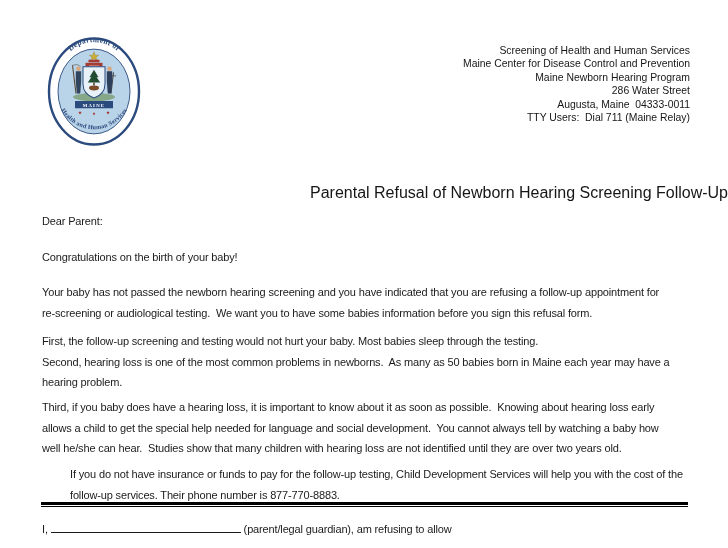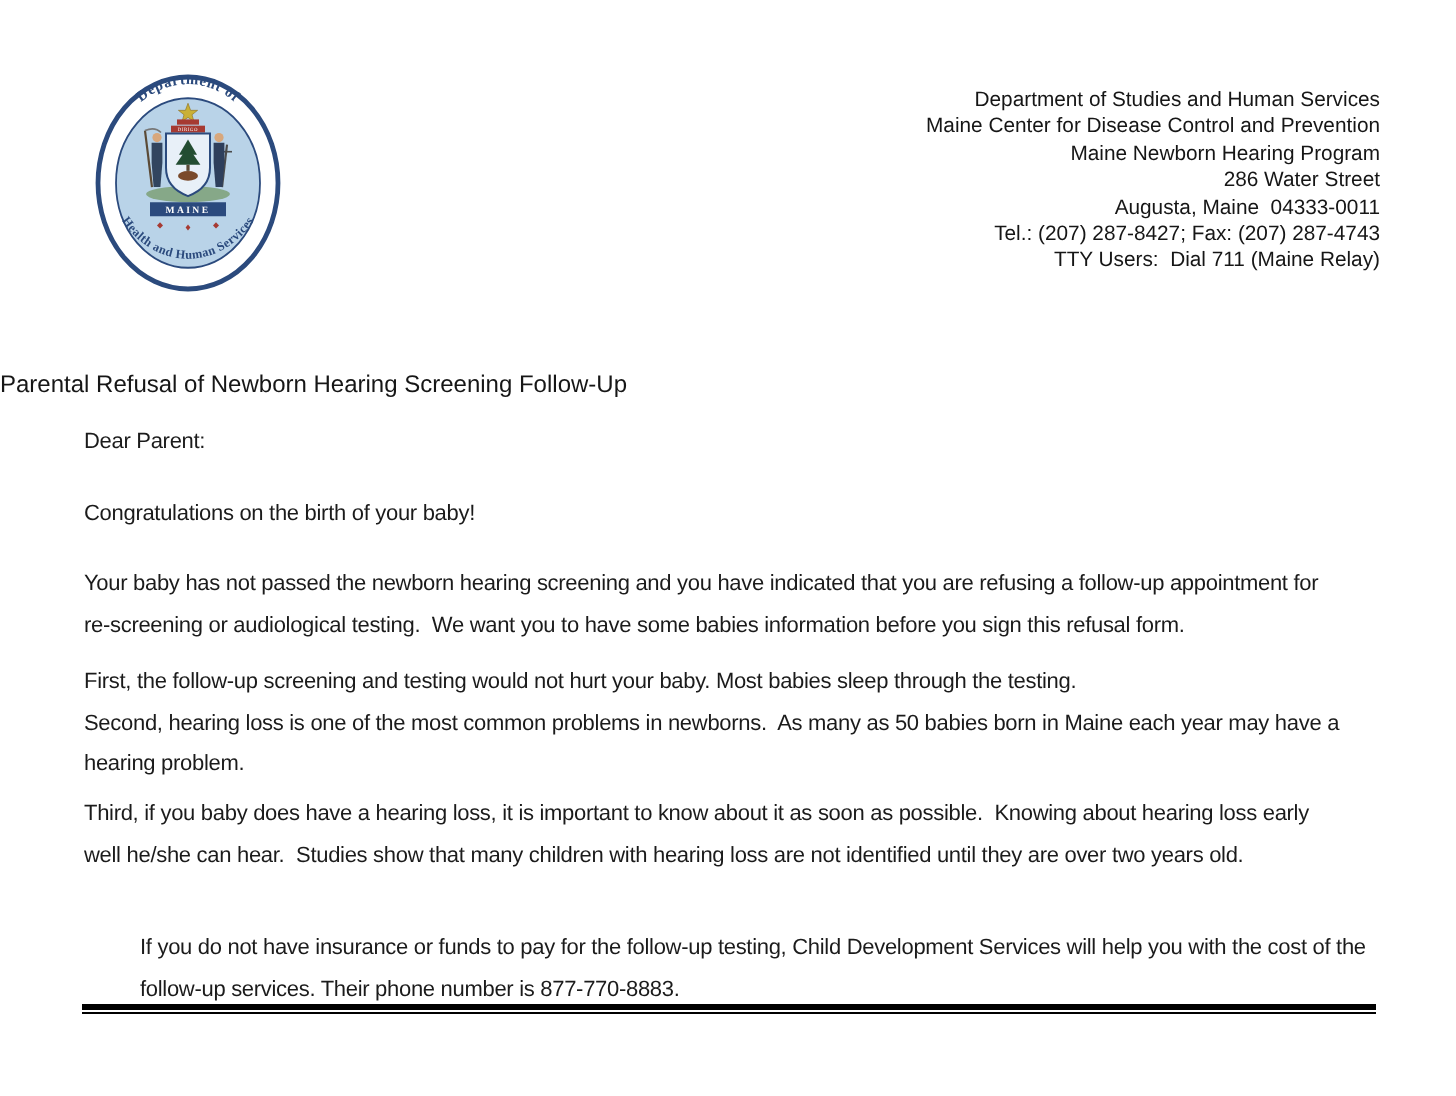--- a/index.html
+++ b/index.html
@@ -21,22 +21,22 @@
     position: absolute; top: 44px; right: 38px;
     text-align: right;
     font-size: 10.4px; line-height: 13.4px;
     color: #161616;
   }
   .hdr-line { white-space: pre; }
 
   
   .doc-title {
     position: absolute; top: 185px; left: 0; right: 0;
-    text-align: left;
-    font-size: 12px; line-height: 15px;
+    text-align: right;
+    font-size: 16px; line-height: 15px;
     color: #161616;
     white-space: pre;
   }
 
   
   .para {
     position: absolute; left: 42px; width: 660px;
     font-size: 11px; line-height: 20.5px;
     letter-spacing: -0.15px;
   }
@@ -126,26 +126,25 @@
         <path d="M 28,63.5 h 38 v 7 h -38 Z" fill="#2b4a7d"></path>
         <text x="47" y="69.1" text-anchor="middle" font-family="Liberation Serif, serif" font-size="4.8" font-weight="bold" fill="#ffffff" letter-spacing="1.2">MAINE</text>
         <polygon points="33,73.5 34.5,75 33,76.5 31.5,75" fill="#a63a32"></polygon>
         <polygon points="61,73.5 62.5,75 61,76.5 59.5,75" fill="#a63a32"></polygon>
         <polygon points="47,74.5 48.2,76 47,77.5 45.8,76" fill="#a63a32"></polygon>
       </g>
     </svg>
   </div>
 
   <div class="letterhead">
-    <div class="hdr-line">Department of Studies and Human Services</div>
+    <div class="hdr-line">Screening of Health and Human Services</div>
     <div class="hdr-line">Maine Center for Disease Control and Prevention</div>
     <div class="hdr-line">Maine Newborn Hearing Program</div>
     <div class="hdr-line">286 Water Street</div>
     <div class="hdr-line">Augusta, Maine  04333-0011</div>
-    <div class="hdr-line">Tel.: (207) 287-8427; Fax: (207) 287-4743</div>
     <div class="hdr-line">TTY Users:  Dial 711 (Maine Relay)</div>
   </div>
 
   <div class="doc-title">Parental Refusal of Newborn Hearing Screening Follow-Up</div>
 
   <div class="para p-salutation">
     <div class="line">Dear Parent:</div>
   </div>
 
   <div class="para p-congrats">
@@ -158,31 +157,33 @@
   </div>
 
   <div class="para p-firstsecond">
     <div class="line">First, the follow-up screening and testing would not hurt your baby. Most babies sleep through the testing.</div>
     <div class="line">Second, hearing loss is one of the most common problems in newborns.  As many as 50 babies born in Maine each year may have a</div>
     <div class="line">hearing problem.</div>
   </div>
 
   <div class="para p-third">
     <div class="line">Third, if you baby does have a hearing loss, it is important to know about it as soon as possible.  Knowing about hearing loss early</div>
+    <div class="line">allows a child to get the special help needed for language and social development.  You cannot always tell by watching a baby how</div>
     <div class="line">well he/she can hear.  Studies show that many children with hearing loss are not identified until they are over two years old.</div>
   </div>
 
   <div class="para p-insurance">
     <div class="line">If you do not have insurance or funds to pay for the follow-up testing, Child Development Services will help you with the cost of the</div>
     <div class="line">follow-up services. Their phone number is 877-770-8883.</div>
   </div>
 
   <div class="divider">
     <div class="thick"></div>
     <div class="thin"></div>
   </div>
 
+  <div class="sig-line1"><span>I, </span><span class="blank"></span><span> (parent/legal guardian), am refusing to allow</span></div>
 
   <div class="sig-line2">
     
   </div>
 
 </div>
 
 </body></html>

